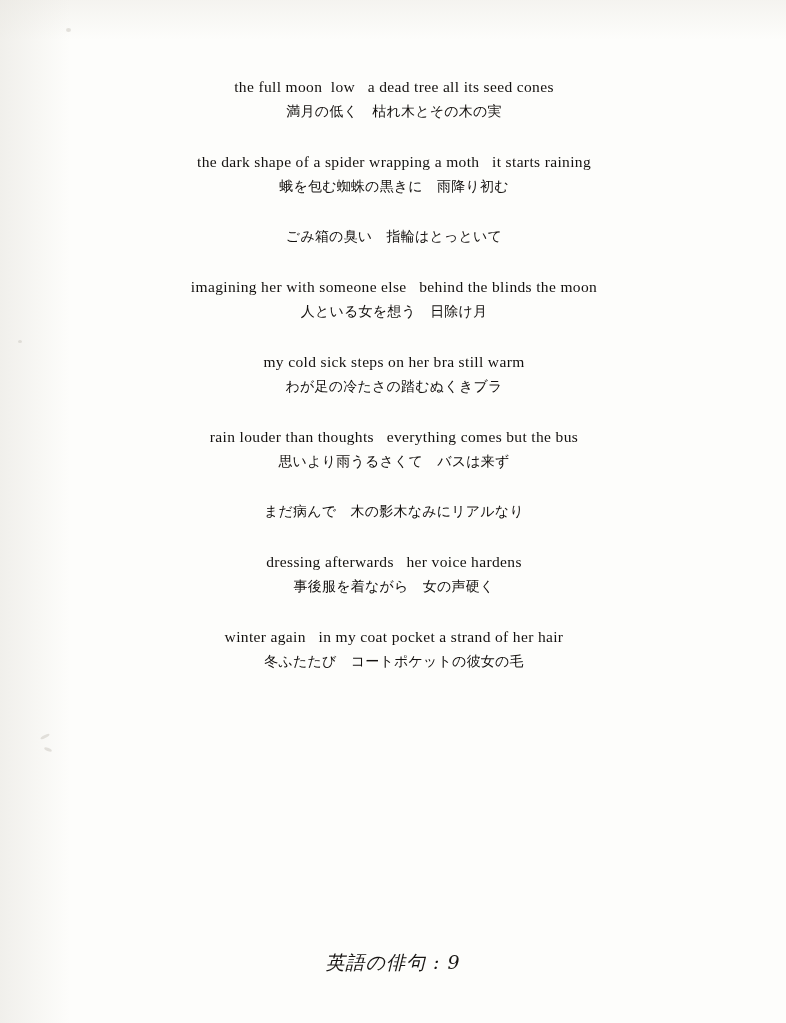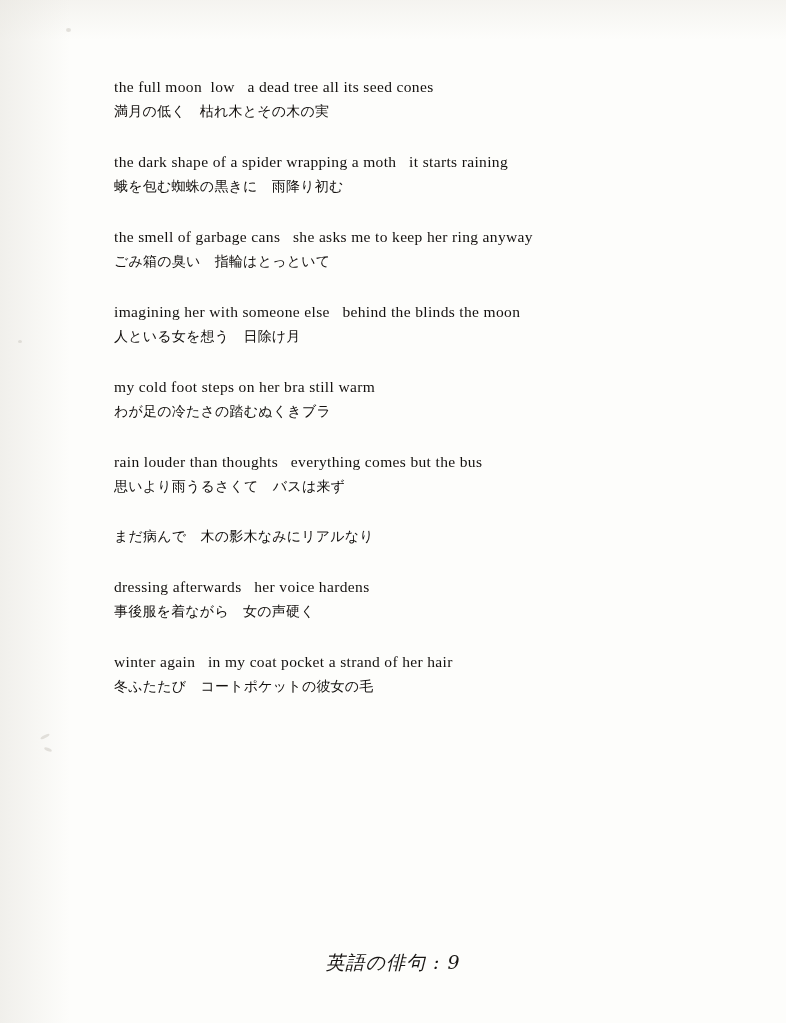--- a/index.html
+++ b/index.html
@@ -30,20 +30,21 @@
     opacity: .55;
   }
   .content {
     position: absolute;
     left: 114px;
     top: 76px;
     width: 560px;
   }
   .haiku {
     margin-bottom: 29px;
+    text-align: center;
   }
   .line-en {
     font-family: "Liberation Serif", serif;
     font-size: 15.5px;
     letter-spacing: .35px;
     color: #13100e;
     line-height: 1.42;
     white-space: pre;
   }
   .line-ja {
@@ -83,31 +84,30 @@
       <div class="line-en">the full moon  low   a dead tree all its seed cones</div>
       <div class="line-ja">満月の低く　枯れ木とその木の実</div>
     </div>
 
     <div class="haiku">
       <div class="line-en">the dark shape of a spider wrapping a moth   it starts raining</div>
       <div class="line-ja">蛾を包む蜘蛛の黒きに　雨降り初む</div>
     </div>
 
     <div class="haiku">
-      <div class="line-en">the smell of garbage cans   she asks me to keep her ring anyway</div>
       <div class="line-ja">ごみ箱の臭い　指輪はとっといて</div>
     </div>
 
     <div class="haiku">
       <div class="line-en">imagining her with someone else   behind the blinds the moon</div>
       <div class="line-ja">人といる女を想う　日除け月</div>
     </div>
 
     <div class="haiku">
-      <div class="line-en">my cold foot steps on her bra still warm</div>
+      <div class="line-en">my cold sick steps on her bra still warm</div>
       <div class="line-ja">わが足の冷たさの踏むぬくきブラ</div>
     </div>
 
     <div class="haiku">
       <div class="line-en">rain louder than thoughts   everything comes but the bus</div>
       <div class="line-ja">思いより雨うるさくて　バスは来ず</div>
     </div>
 
     <div class="haiku">
       <div class="line-ja">まだ病んで　木の影木なみにリアルなり</div>

